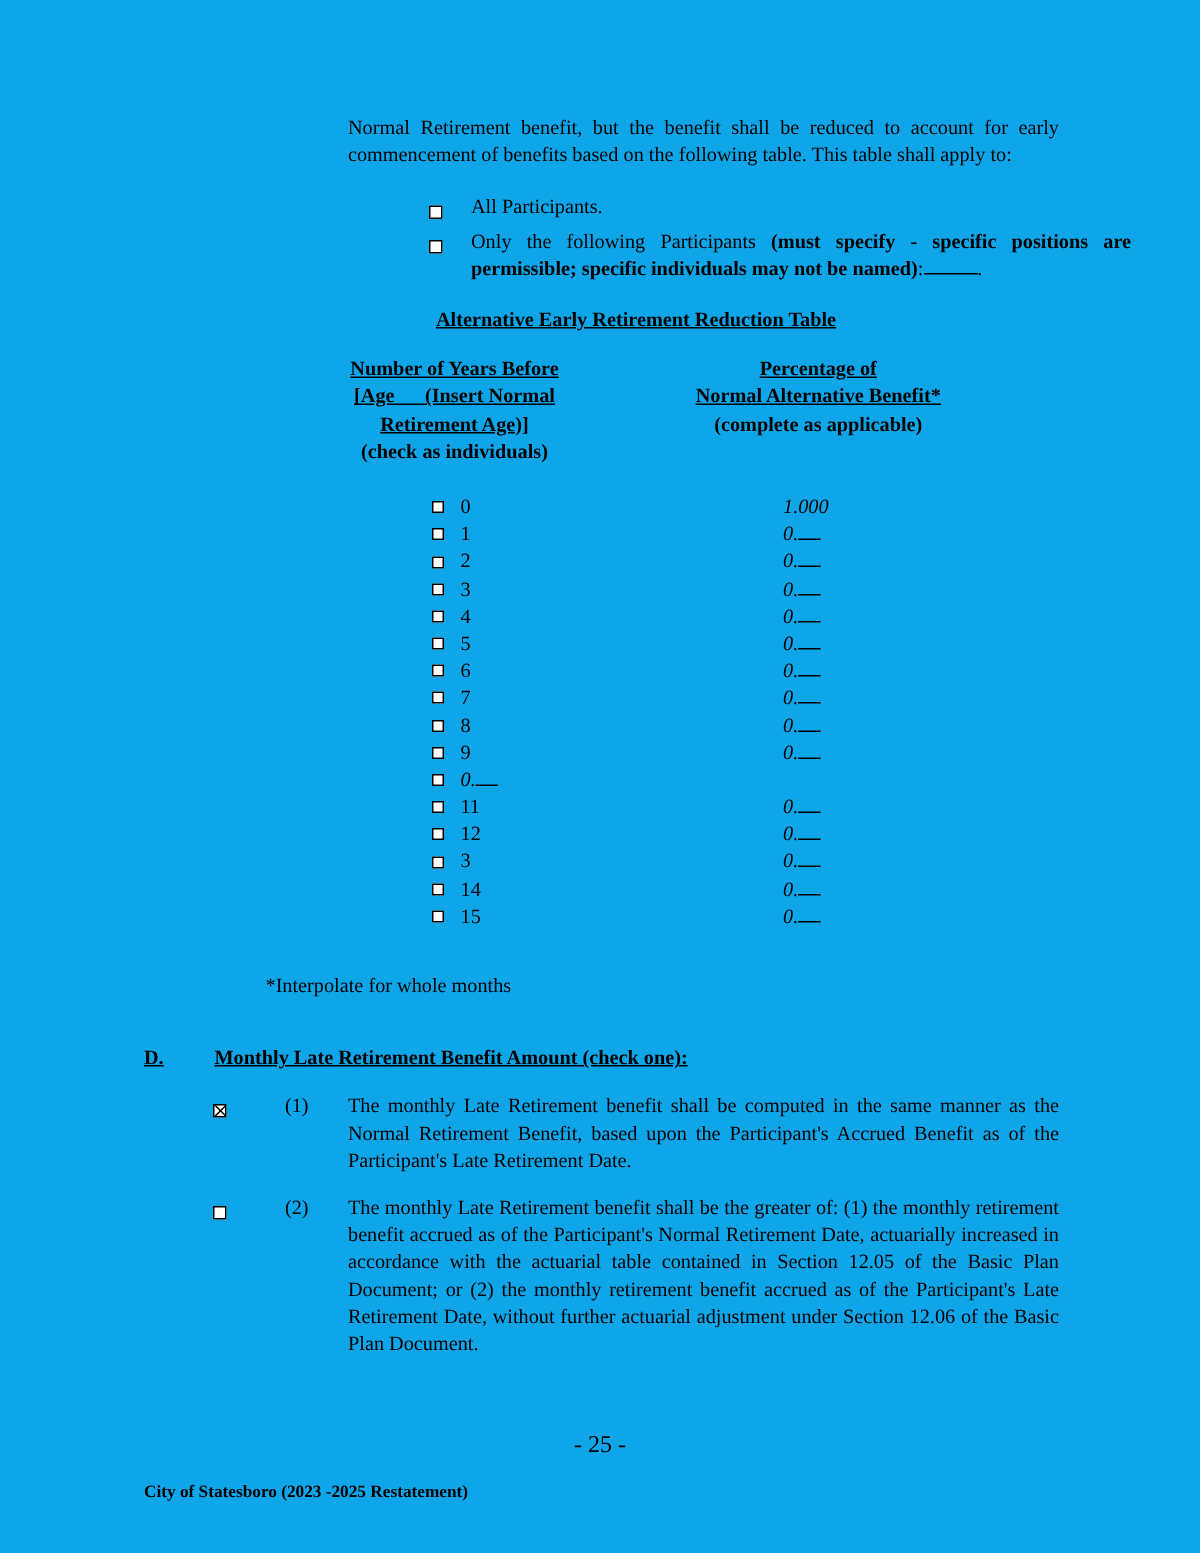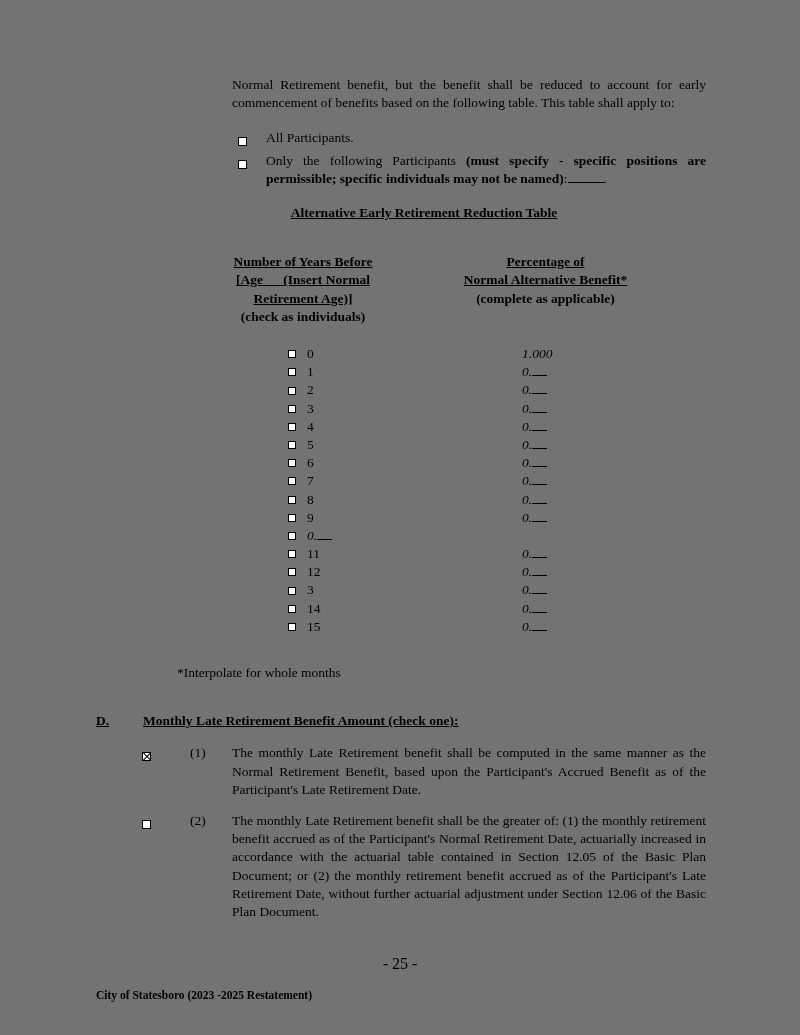--- a/index.html
+++ b/index.html
@@ -2,36 +2,36 @@
 <html><head>
 <meta charset="utf-8">
 <style>
   * { margin: 0; padding: 0; box-sizing: border-box; }
   html, body { background: #ffffff; }
   .page {
     position: relative;
     width: 800px;
     height: 1035px;
     margin: 0 auto;
-    background: #737373;
+    background: #0ea5e9;
     color: #000;
     font-family: "Liberation Serif", "DejaVu Serif", serif;
     font-size: 13.5px;
     line-height: 18.2px;
     overflow: hidden;
   }
   .b  { font-weight: bold; }
   .bu { font-weight: bold; text-decoration: underline; }
 
   .main { position: absolute; left: 0; top: 76px; width: 800px; }
 
   .intro { margin-left: 232px; width: 474px; text-align: justify; }
 
   .apply-list { margin-top: 17px; }
-  .apply-item { display: flex; align-items: flex-start; }
+  .apply-item { display: flex; align-items: flex-start; padding-left: 48px; }
   .apply-item .cbx-col { margin-left: 238px; width: 28px; padding-top: 4px; }
   .apply-item .apply-text { width: 440px; text-align: justify; }
 
   .checkbox {
     display: inline-block;
     width: 9px; height: 9px;
     border: 1px solid #000;
     position: relative;
     background: #fff;
   }
@@ -55,21 +55,21 @@
   }
   .blank-sm {
     display: inline-block;
     width: 15px; height: 11px;
     border-bottom: 1px solid #000;
     vertical-align: baseline;
   }
 
   .table-title { margin-top: 16px; width: 800px; text-align: center; padding-left: 48px; }
 
-  .table-headers { display: flex; margin-top: 31px; align-items: flex-start; }
+  .table-headers { display: flex; margin-top: 15px; align-items: flex-start; }
   .th-col1 { margin-left: 214px; width: 178px; text-align: center; }
   .th-col2 { margin-left: 36px;  width: 235px; text-align: center; }
 
   .table-rows { margin-top: 19px; }
   .trow { display: flex; align-items: center; height: 18.2px; }
   .trow-cbx   { margin-left: 288px; width: 19px; display: flex; align-items: center; }
   .trow-years { width: 215px; }
   .trow-pct   { white-space: nowrap; font-style: italic; }
 
   .footnote { margin-top: 28px; margin-left: 177px; }

